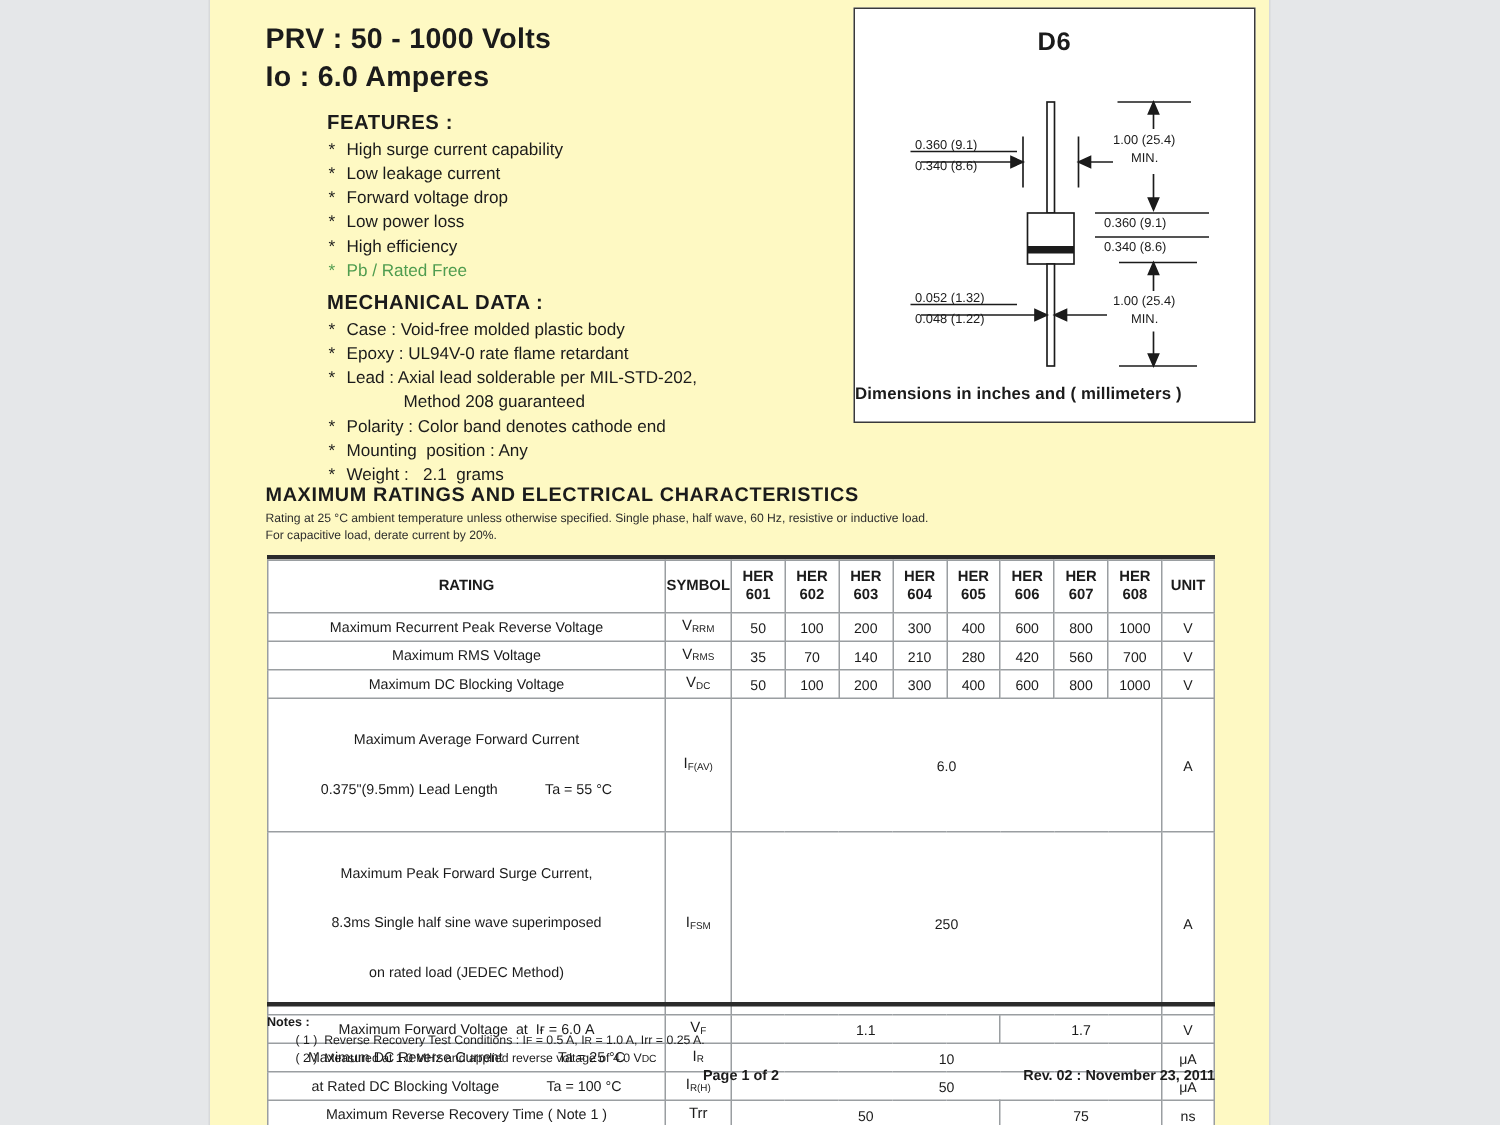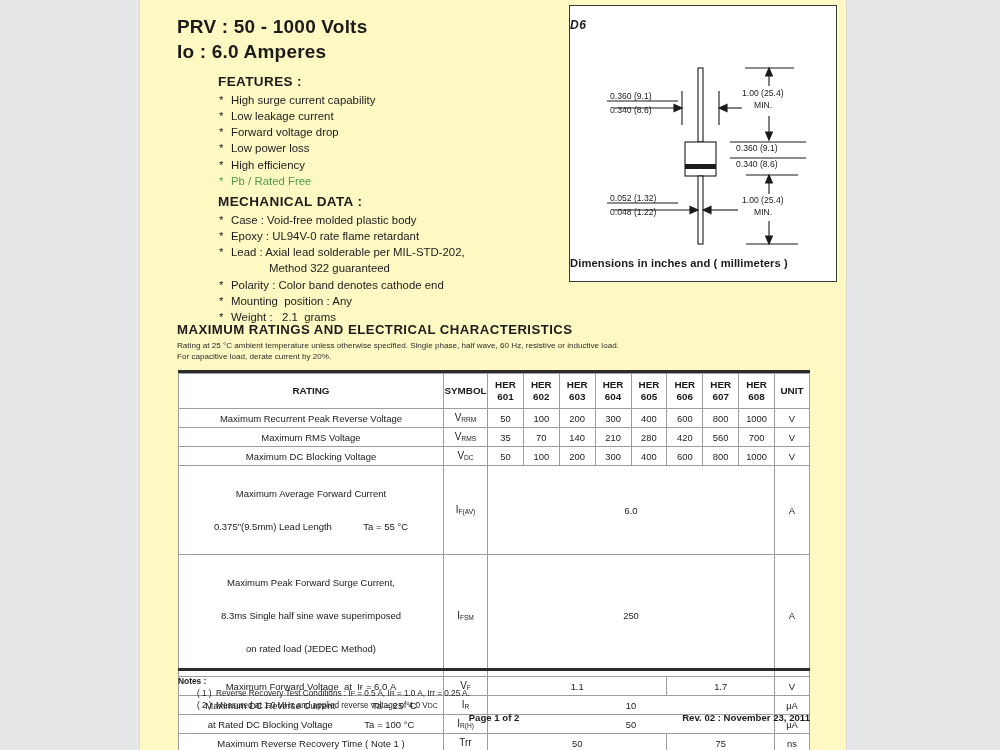--- a/index.html
+++ b/index.html
@@ -27,21 +27,21 @@
   ul.feat{list-style:none;margin:3px 0 0 0;padding:0;font-size:11.4px;line-height:1.415;}
   ul.feat li{white-space:pre;padding-left:13px;position:relative;}
   ul.feat li .ast{position:absolute;left:1px;top:0px;}
   li.green{color:#4f9c4f;}
 
   
   .diagram{
     position:absolute;left:392px;top:5px;width:268px;height:277px;
     border:1.6px solid #39393b;background:#fff;box-sizing:border-box;
   }
-  .d-title{position:absolute;top:12px;width:100%;font-size:12px;font-weight:bold;letter-spacing:.5px;font-style:italic;}
+  .d-title{position:absolute;top:12px;width:100%;text-align:center;font-size:17px;font-weight:bold;letter-spacing:.5px;}
   .d-cap{position:absolute;bottom:12px;width:100%;text-align:left;font-size:11.2px;font-weight:bold;letter-spacing:.1px;}
   .diagram svg{position:absolute;left:0;top:0;}
   .dtext{font-family:"Liberation Sans",sans-serif;font-size:8.6px;fill:#1b1b1b;}
 
   
   .mr-head{position:absolute;left:0;top:322px;font-size:13.2px;font-weight:bold;letter-spacing:.45px;}
   .mr-sub{position:absolute;left:0;top:340px;font-size:8.1px;line-height:1.42;color:#2c2c2c;}
 
   
   table.spec{
@@ -92,21 +92,21 @@
       <li class="green"><span class="ast">*</span><span>Pb / Rated Free</span></li>
     </ul>
   </div>
 
   <div class="blk" style="top:194px;">
     <div class="sec-head">MECHANICAL  DATA :</div>
     <ul class="feat">
       <li><span class="ast">*</span><span>Case : Void-free molded plastic body</span></li>
       <li><span class="ast">*</span><span>Epoxy : UL94V-0 rate flame retardant</span></li>
       <li><span class="ast">*</span><span>Lead : Axial lead solderable per MIL-STD-202,</span></li>
-      <li><span>            Method 322 guaranteed</span></li>
+      <li><span>            Method 208 guaranteed</span></li>
       <li><span class="ast">*</span><span>Polarity : Color band denotes cathode end</span></li>
       <li><span class="ast">*</span><span>Mounting  position : Any</span></li>
       <li><span class="ast">*</span><span>Weight :   2.1  grams</span></li>
     </ul>
   </div>
 
   <div class="diagram">
     <div class="d-title">D6</div>
     <svg width="268" height="277" viewBox="0 0 268 277">
       <g stroke="#1b1b1b" fill="none">

